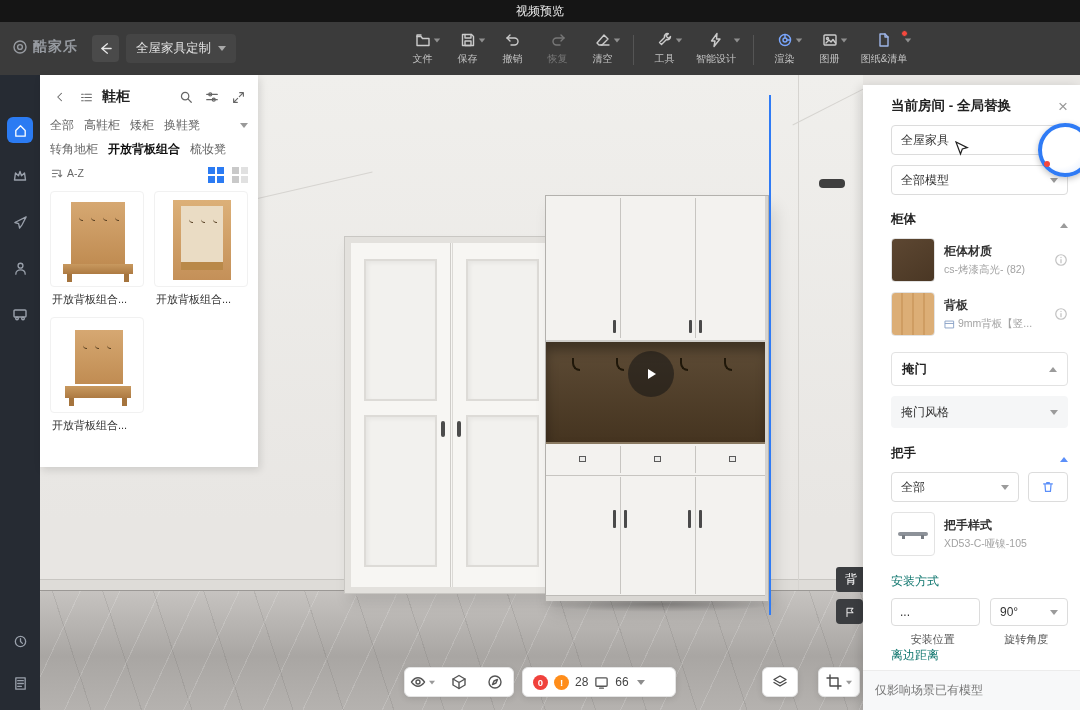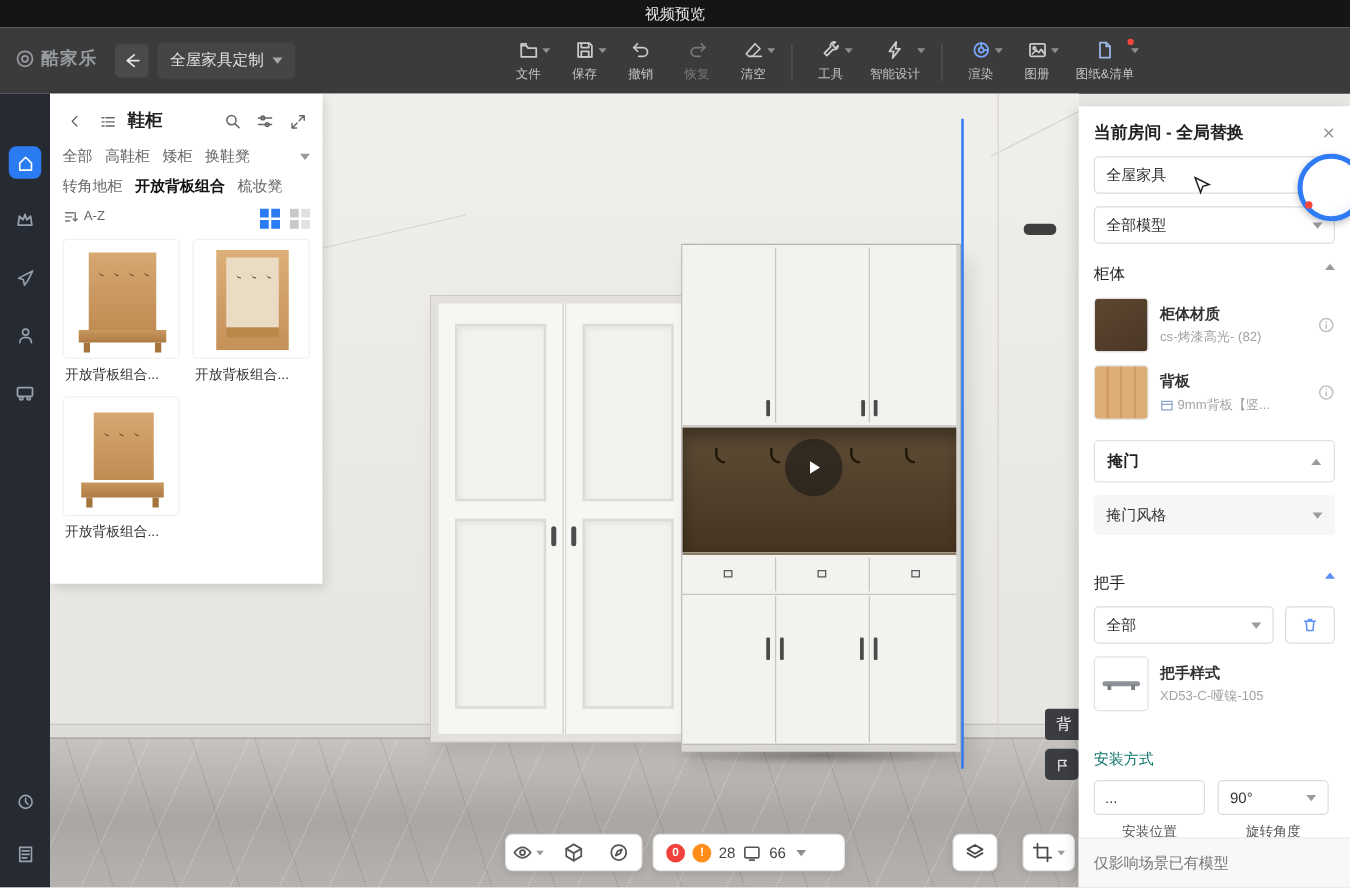--- a/index.html
+++ b/index.html
@@ -124,28 +124,28 @@
   .gridic.on i{background:#2b7bf3}
   .gridic .col{display:flex;flex-direction:column;gap:2px}
   #products{display:grid;grid-template-columns:1fr 1fr;gap:10px 10px;margin-top:8px}
   .prod{cursor:pointer}
   .thumb{width:94px;height:96px;background:#fff;border:1px solid #f1f1f1;border-radius:4px;position:relative;overflow:hidden}
   .pname{font-size:11px;color:#333;margin-top:5px;padding-left:2px;white-space:nowrap;overflow:hidden;text-overflow:ellipsis}
   .wood-panel{position:absolute;background:linear-gradient(180deg,#d6a872,#c08c52)}
   .hkdot{position:absolute;width:4px;height:7px;border-left:1.6px solid #53releases;border-bottom:1.6px solid #533b1e;border-radius:0 0 0 4px}
 
   
-  #inspector{position:absolute;right:0;top:10px;width:217px;height:625px;background:#fff;box-shadow:-3px 2px 10px rgba(0,0,0,.14);padding:12px 12px 0 12px;z-index:9}
+  #inspector{position:absolute;right:0;top:10px;width:217px;height:625px;background:#fff;box-shadow:-3px 2px 10px rgba(0,0,0,.14);padding:12px 12px 0 28px;z-index:9}
   #insp-title-row{display:flex;align-items:center}
   #insp-title{font-size:13.5px;font-weight:bold;color:#222}
   #insp-close{margin-left:auto;color:#9a9a9a;font-size:17px;line-height:1;cursor:pointer}
   .rp-select{height:30px;border:1px solid #dcdcdc;border-radius:4px;display:flex;align-items:center;padding:0 9px;font-size:12px;color:#333;cursor:pointer;background:#fff}
   .rp-select .cd{margin-left:auto;color:#9b9b9b}
-  .mt10{margin-top:10px}.mt12{margin-top:0}.mt14{margin-top:30px}.mt16{margin-top:16px}
-  .sec-head{display:flex;align-items:flex-start;font-size:12.5px;font-weight:normal;color:#222}
+  .mt10{margin-top:10px}.mt12{margin-top:0}.mt14{margin-top:17px}.mt16{margin-top:16px}
+  .sec-head{display:flex;align-items:flex-end;font-size:12.5px;font-weight:bold;color:#222}
   .sec-head .cu,.sec-head .cd{margin-left:auto;color:#9b9b9b}
   .sec-box{height:34px;border:1px solid #e2e2e2;border-radius:4px;display:flex;align-items:center;padding:0 10px;font-size:12.5px;font-weight:bold;color:#222;cursor:pointer}
   .sec-box .cu{margin-left:auto;color:#9b9b9b}
   .mat-item{display:flex;align-items:center;gap:9px;margin-top:10px;cursor:pointer}
   .swatch{width:44px;height:44px;border-radius:4px;flex:0 0 auto;border:1px solid #e3e3e3}
   .sw-brown{background:linear-gradient(145deg,#5d4732,#4a3724)}
   .sw-wood{background:repeating-linear-gradient(90deg,#dcae76 0 9px,#cf9d62 9px 11px)}
   .sw-handle{background:#fff;display:flex;align-items:center;justify-content:center}
   .hbar{width:30px;height:4px;background:#8d9299;border-radius:2px;position:relative}
   .hbar:before,.hbar:after{content:"";position:absolute;bottom:-3px;width:3px;height:4px;background:#787d84}

